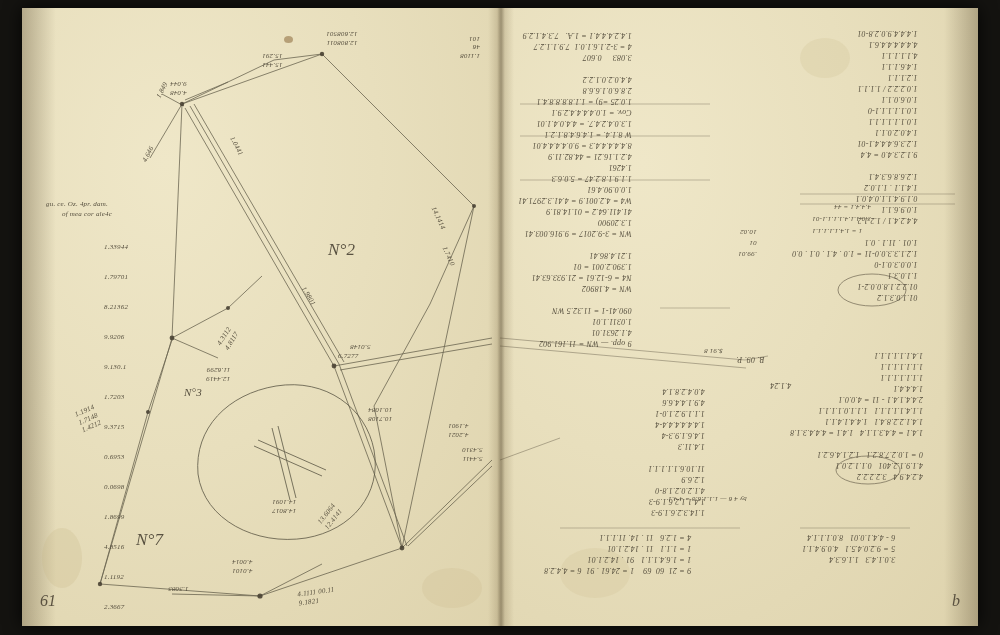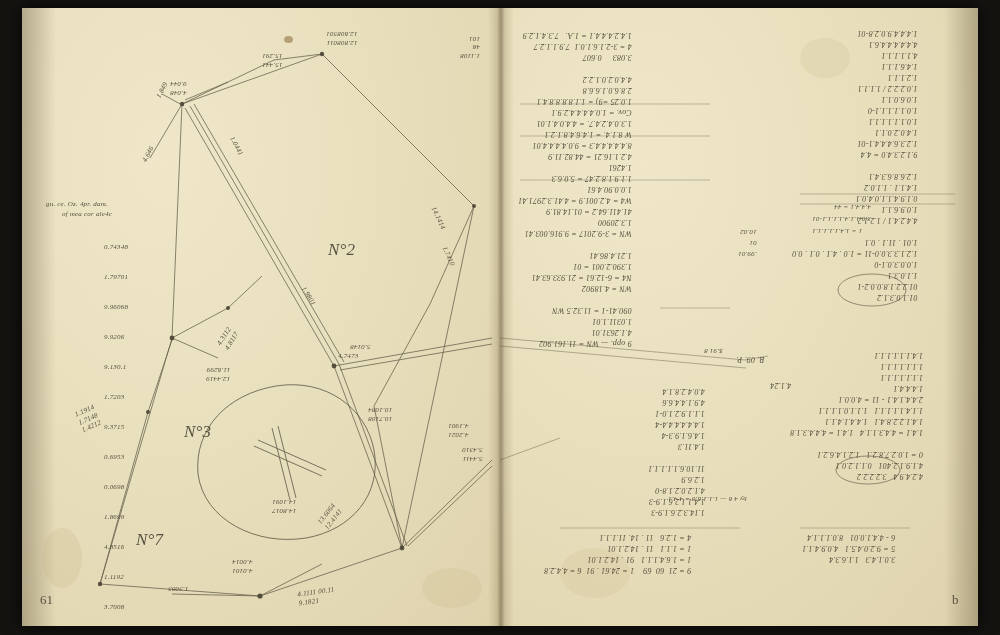--- a/index.html
+++ b/index.html
@@ -85,21 +85,22 @@
   .flip { transform: scaleY(-1) scaleX(-1); transform-origin: center; }
   .lbl-field {
     font-size: 17px;
     font-style: italic;
     color: #4a4334;
     opacity: .9;
   }
   svg.draw { position: absolute; left: 0; top: 0; }
   .pagenum {
     position: absolute;
-    font-size: 13px;
+    font-size: 16px;
+    font-style: italic;
     color: #5a5140;
   }
 </style>
 </head>
 <body>
 
 <div id="page">
 
   <div class="spread">
 
@@ -163,40 +164,40 @@
           <circle cx="312" cy="358" r="2.4"></circle>
           <circle cx="380" cy="540" r="2.4"></circle>
           <circle cx="238" cy="588" r="2.6"></circle>
           <circle cx="78" cy="576" r="2.2"></circle>
           <circle cx="126" cy="404" r="2"></circle>
           <circle cx="206" cy="300" r="2"></circle>
         </g>
       </svg>
 
       <div class="lbl-field ink" style="left:306px;top:232px;font-size:17px;">N°2</div>
-      <div class="lbl-field ink" style="left:162px;top:414px;font-size:17px;">N°3</div>
+      <div class="lbl-field ink" style="left:162px;top:378px;font-size:11px;">N°3</div>
       <div class="lbl-field ink" style="left:114px;top:522px;font-size:17px;">N°7</div>
 
       <div class="ink sm" style="left:24px;top:192px;">gu. ce. Oz. 4pr. dam.</div>
       <div class="ink sm" style="left:40px;top:202px;">of mea cor ale4c</div>
 
       <div class="ink sm" style="left:82px;top:214px;line-height:10px;">
-        <div>0.74348</div>
+        <div>1.33944</div>
         <div>1.79701</div>
-        <div>9.96068</div>
+        <div>8.21362</div>
         <div>9.9206</div>
         <div>9.130.1</div>
         <div>1.7203</div>
         <div>9.3715</div>
         <div>0.6953</div>
         <div>0.0698</div>
         <div>1.8699</div>
         <div>4.8516</div>
         <div>1.1192</div>
-        <div>3.7008</div>
+        <div>2.3667</div>
         <div>4.1081</div>
         
       </div>
 
       <div class="ink sm flip" style="left:304px;top:22px;">12.808011
 12.608501</div>
       <div class="ink sm flip" style="left:438px;top:26px;">1.1108
 46
 101</div>
       <div class="ink sm flip" style="left:240px;top:44px;">15.441
@@ -225,21 +226,21 @@
       <div class="ink sm flip" style="left:210px;top:550px;">4.0101
 4.0014</div>
       <div class="ink sm flip" style="left:146px;top:576px;">1.3083</div>
       <div class="ink sm" style="left:276px;top:580px;transform:rotate(-8deg);">4.1111 00.11
 9.1821</div>
 
       <div class="ink sm" style="left:204px;top:134px;transform:rotate(62deg);">1.0441</div>
       <div class="ink sm" style="left:404px;top:206px;transform:rotate(66deg);">14.1414</div>
       <div class="ink sm" style="left:416px;top:244px;transform:rotate(66deg);">1.7410</div>
       <div class="ink sm" style="left:276px;top:284px;transform:rotate(60deg);">1.9801</div>
-      <div class="ink sm" style="left:316px;top:344px;">4.7473</div>
+      <div class="ink sm" style="left:316px;top:344px;">6.7277</div>
       <div class="ink sm flip" style="left:328px;top:334px;">5.0148</div>
 
       <div class="pagenum" style="left:18px;top:584px;">61</div>
     </div>
 
     <div class="leaf right">
       <div class="edge-shadow-r"></div>
 
       <div class="foxing" style="left:300px;top:30px;width:50px;height:40px;background:#c9b887;opacity:.2;"></div>
       <div class="foxing" style="left:60px;top:540px;width:70px;height:50px;background:#c9b887;opacity:.18;"></div>

